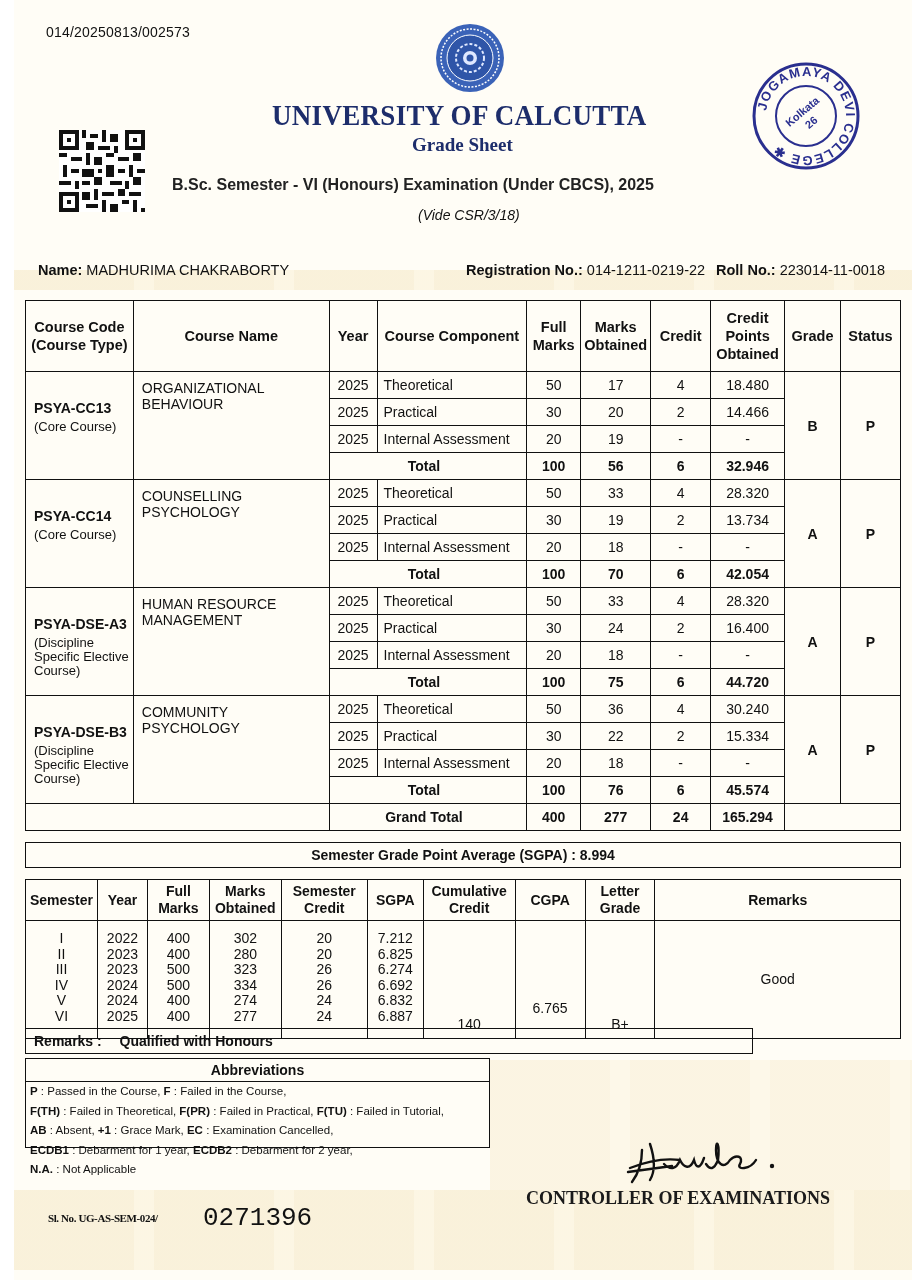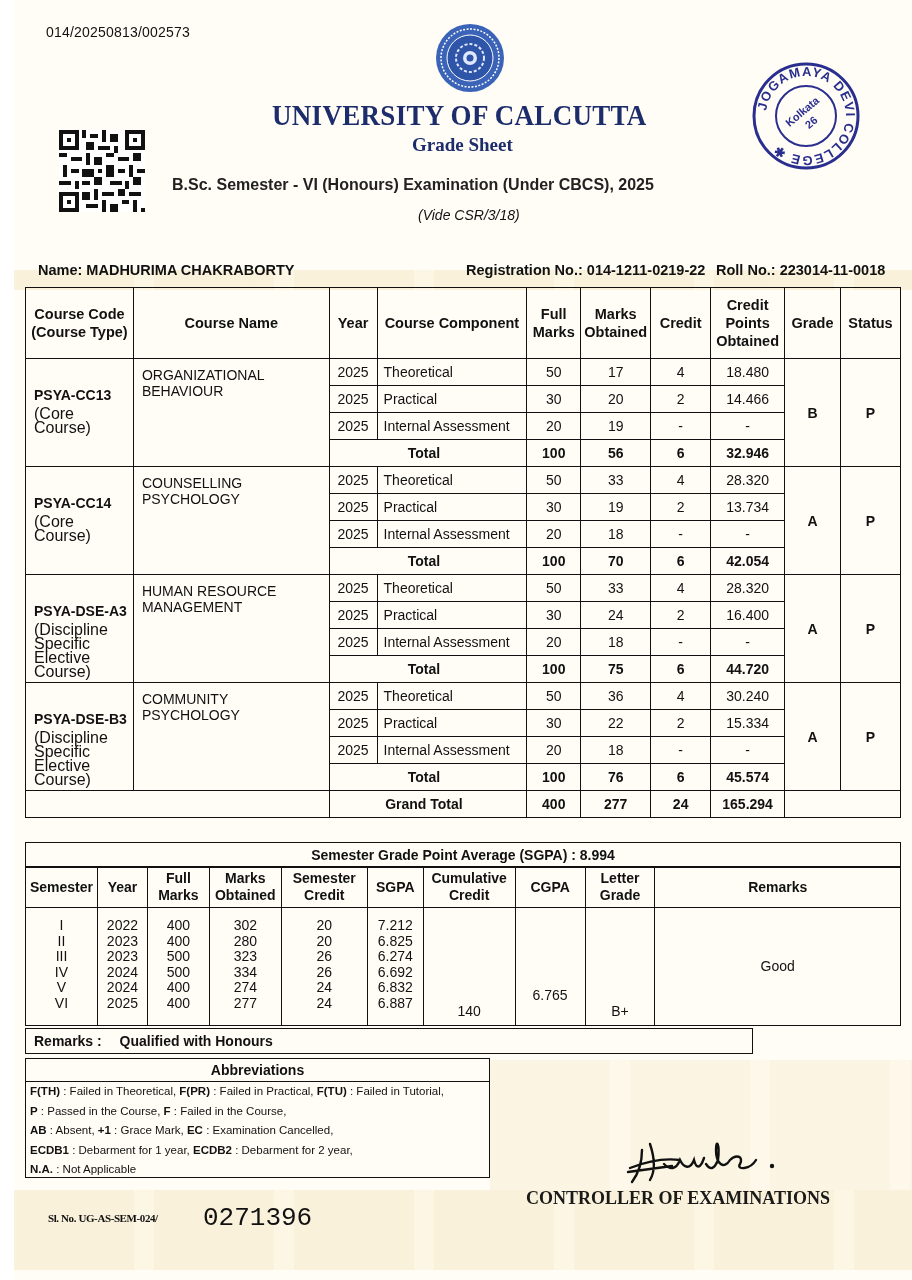--- a/index.html
+++ b/index.html
@@ -23,44 +23,44 @@
   #doc-ref { left: 46px; top: 24px; font-size: 14px; letter-spacing: 0.2px; }
   #univ-logo { left: 434px; top: 22px; width: 72px; height: 72px; }
   #univ-title { left: 272px; top: 100px; font-family: "Liberation Serif", serif; font-weight: bold; font-size: 27px; color: #1d2d6b; letter-spacing: 0.3px; transform: scaleY(1.08); }
   #sheet-title { left: 412px; top: 134px; font-family: "Liberation Serif", serif; font-weight: bold; font-size: 19px; color: #1d2d6b; }
   #qr-code { left: 58px; top: 130px; width: 88px; height: 82px; }
   #college-stamp { left: 750px; top: 60px; width: 112px; height: 112px; }
   #exam-title { left: 172px; top: 176px; font-weight: bold; font-size: 16px; color: #222; }
   #csr-ref { left: 418px; top: 207px; font-style: italic; font-size: 14px; }
 
   .info-row { position: absolute; top: 262px; font-size: 14.5px; font-weight: bold; }
-  .info-row .val { font-weight: bold; }
-
-  table { border-collapse: collapse; position: absolute; }
+  .info-row .val { font-weight: normal; }
+
+  table { border-collapse: collapse; position: absolute; margin-top: 13px; }
   td, th { border: 1.6px solid #111; padding: 0; }
   #marks-table { left: 25px; top: 287px; width: 876px; }
   #marks-table th { font-size: 14.5px; font-weight: bold; text-align: center; height: 70px; line-height: 18px; }
   #marks-table td { font-size: 14px; height: 26px; }
   .c { text-align: center; }
   .r { text-align: center; padding-right: 8px !important; }
   .l { padding-left: 6px !important; }
   .code-cell { vertical-align: top; padding-left: 8px !important; padding-top: 6px !important; }
   .code-cell .code { font-weight: bold; font-size: 14px; display: block; margin-top: 22px; }
-  .code-cell .ctype { font-size: 16px; display: block; margin-top: 4px; line-height: 14px; }
+  .code-cell .ctype { font-size: 13px; display: block; margin-top: 4px; line-height: 14px; }
   .name-cell { vertical-align: top; padding-left: 8px !important; padding-top: 8px !important; font-size: 14px; line-height: 16px; }
   .bold { font-weight: bold; }
   .grade { font-weight: bold; font-size: 14.5px; text-align: center; }
 
   #sgpa-line { left: 25px; top: 842px; width: 876px; height: 26px; border: 1.6px solid #111; box-sizing: border-box; font-size: 14px; font-weight: bold; text-align: center; line-height: 24px; }
   #summary-table { left: 25px; top: 866px; width: 876px; }
   #summary-table th { font-size: 14px; font-weight: bold; text-align: center; height: 40px; line-height: 17px; }
   #summary-table td { font-size: 14px; vertical-align: top; text-align: center; line-height: 15.5px; padding-top: 10px; }
   #remarks-line { left: 25px; top: 1028px; width: 728px; height: 26px; border: 1.6px solid #111; box-sizing: border-box; font-size: 14px; font-weight: bold; line-height: 24px; padding-left: 8px; }
 
-  #abbrev-box { left: 25px; top: 1058px; width: 465px; height: 120px; border: 1.6px solid #111; box-sizing: border-box; font-size: 11.5px; }
+  #abbrev-box { left: 25px; top: 1058px; width: 465px; height: 90px; border: 1.6px solid #111; box-sizing: border-box; font-size: 11.5px; }
   #abbrev-box .head { text-align: center; font-weight: bold; font-size: 14px; border-bottom: 1.6px solid #111; height: 22px; line-height: 22px; }
   #abbrev-box .line { padding-left: 4px; height: 19.5px; line-height: 19.5px; white-space: nowrap; }
   #abbrev-box b { font-weight: bold; }
 
   #signature { left: 620px; top: 1130px; width: 210px; height: 55px; }
   #controller { left: 526px; top: 1188px; font-family: "Liberation Serif", serif; font-weight: bold; font-size: 18px; color: #1a1a1a; }
   #serial-label { left: 48px; top: 1212px; font-family: "Liberation Serif", serif; font-weight: bold; font-size: 11px; letter-spacing: -0.4px; }
   #serial-number { left: 203px; top: 1203px; font-family: "Liberation Mono", monospace; font-size: 26px; }
 </style>
 </head>
@@ -449,22 +449,22 @@
 </table>
 
 <div class="abs" id="remarks-line">
   <span>Remarks :</span>
   <span style="margin-left:14px;">Qualified with Honours</span>
 </div>
 
 <div class="abs" id="abbrev-box">
   <div class="head">Abbreviations</div>
   <div id="abbrev-lines">
+      <div class="line"><b>P</b> : Passed in the Course, <b>F</b> : Failed in the Course,</div>
       <div class="line"><b>F(TH)</b> : Failed in Theoretical, <b>F(PR)</b> : Failed in Practical, <b>F(TU)</b> : Failed in Tutorial,</div>
-      <div class="line"><b>P</b> : Passed in the Course, <b>F</b> : Failed in the Course,</div>
       <div class="line"><b>AB</b> : Absent, <b>+1</b> : Grace Mark, <b>EC</b> : Examination Cancelled,</div>
       <div class="line"><b>ECDB1</b> : Debarment for 1 year, <b>ECDB2</b> : Debarment for 2 year,</div>
       <div class="line"><b>N.A.</b> : Not Applicable</div>
     </div>
 </div>
 
 <svg class="abs" id="signature" viewBox="0 0 210 55">
   <path d="M10 38 C 30 30, 45 28, 60 30 M 22 20 C 22 32, 18 44, 12 52 M 30 14 C 34 26, 36 40, 30 50 M 8 42 L 52 36 M 44 34 C 50 40, 56 40, 60 30 C 64 38, 70 40, 74 30 C 76 38, 80 40, 84 28 M 86 34 C 90 40, 94 40, 98 30 C 100 14, 96 8, 96 20 C 96 34, 104 40, 110 30 C 116 24, 124 26, 120 34 C 116 40, 130 40, 136 30" fill="none" stroke="#111" stroke-width="2.4" stroke-linecap="round"></path>
   <circle cx="152" cy="36" r="2.2" fill="#111"></circle>
 </svg>

